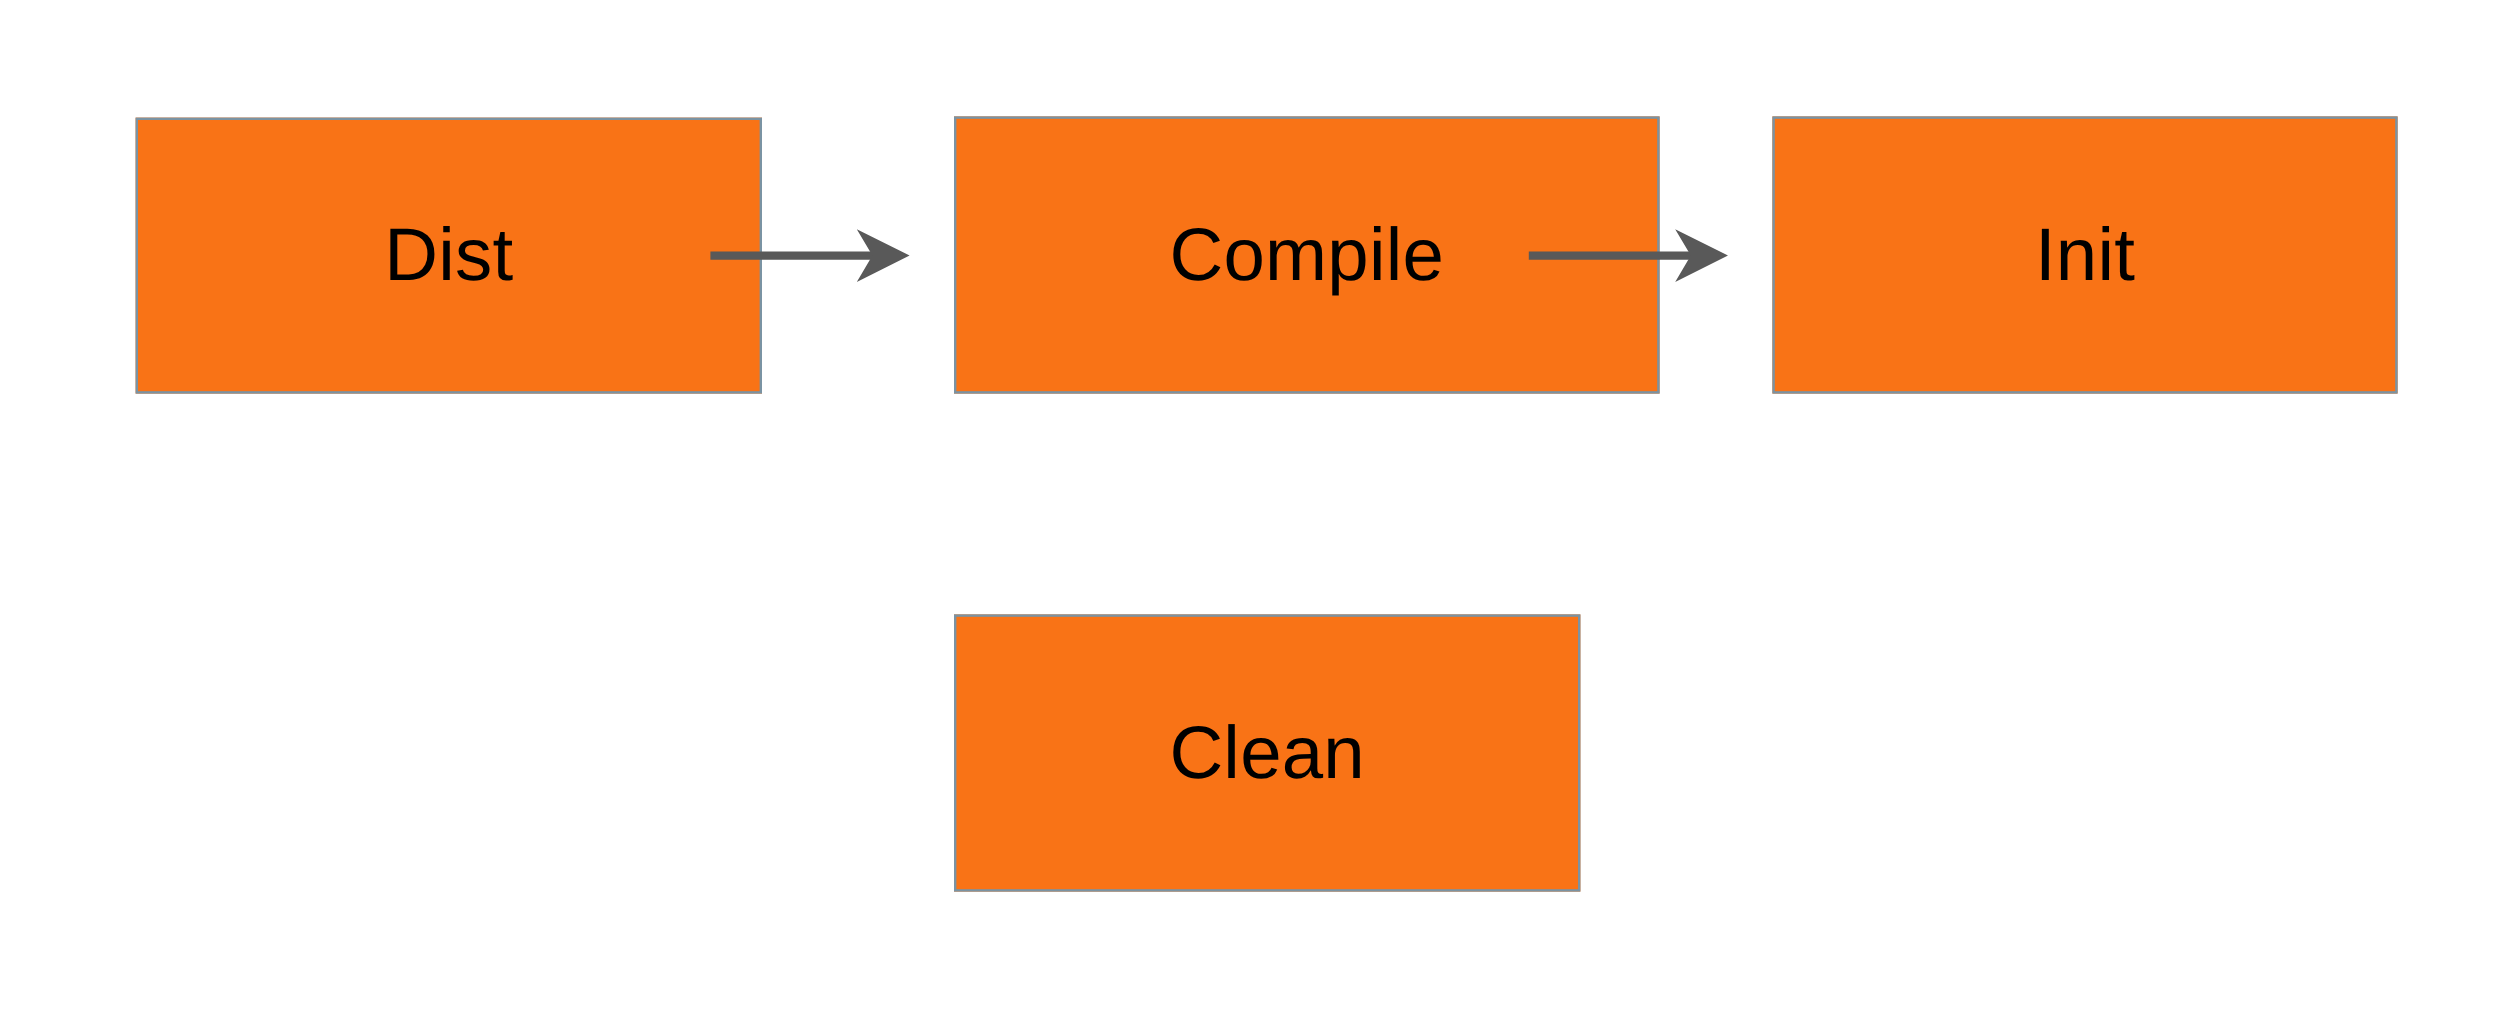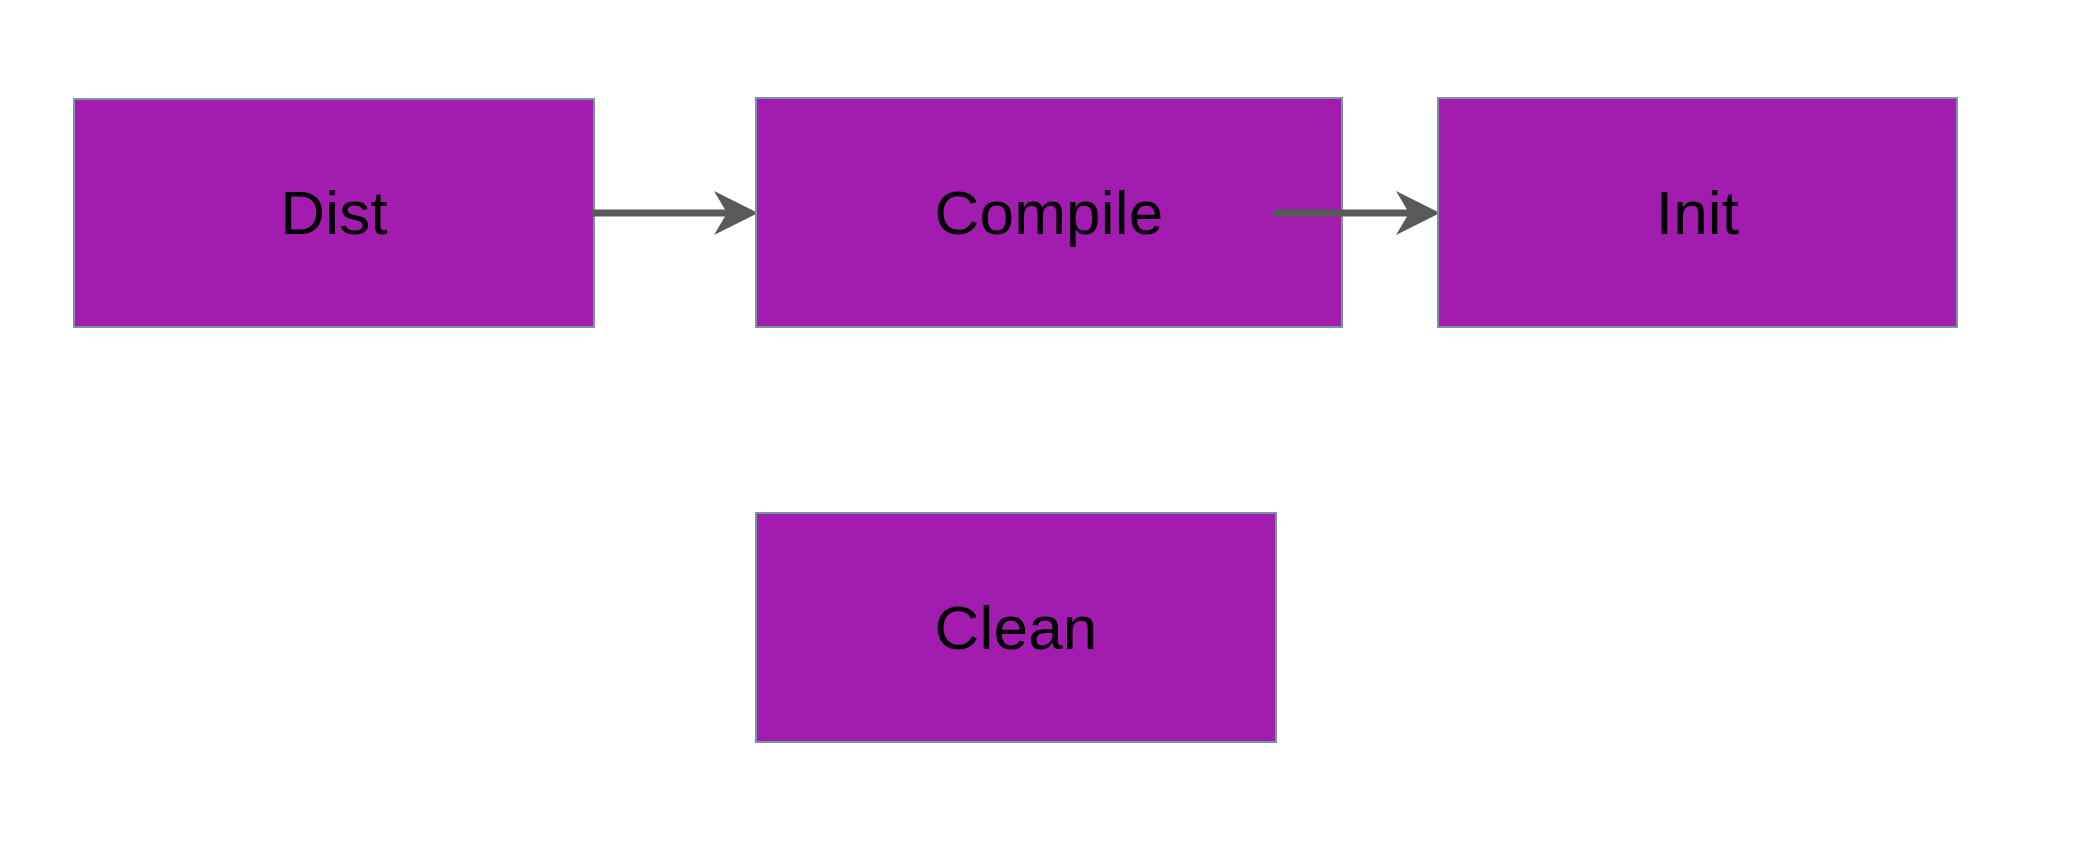--- a/index.html
+++ b/index.html
@@ -14,25 +14,26 @@
   #canvas {
     position: relative;
     width: 2078px;
     height: 848px;
     background: #ffffff;
     overflow: hidden;
   }
   .node {
     position: absolute;
     box-sizing: border-box;
-    background: #a21caf;
+    background: #f97316;
     border: 2px solid #7a93a3;
     display: flex;
     align-items: center;
     justify-content: center;
+    margin-left: 40px;
   }
   .node-label {
     font-family: "Liberation Sans", sans-serif;
     font-size: 62px;
     font-weight: 400;
     color: #000000;
     line-height: 1;
     letter-spacing: 0.2px;
     white-space: nowrap;
     -webkit-font-smoothing: antialiased;

